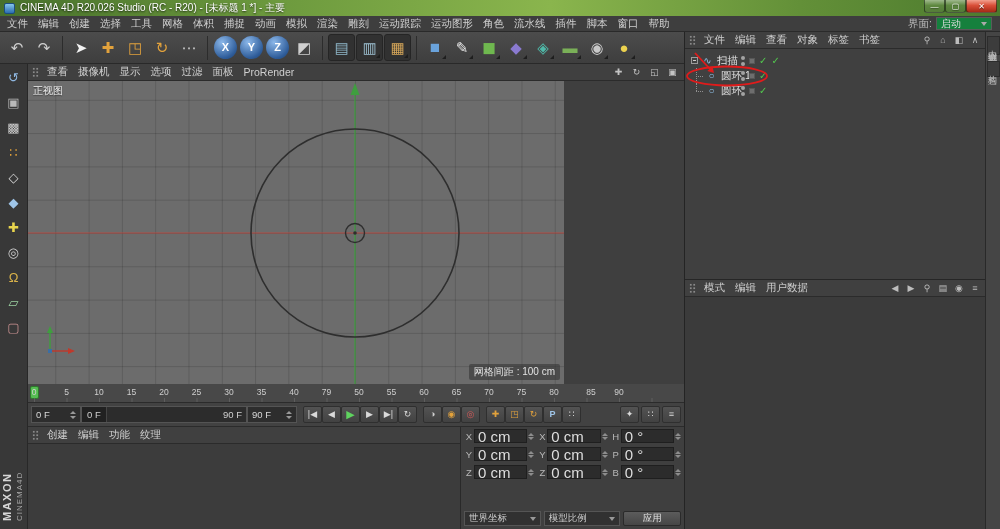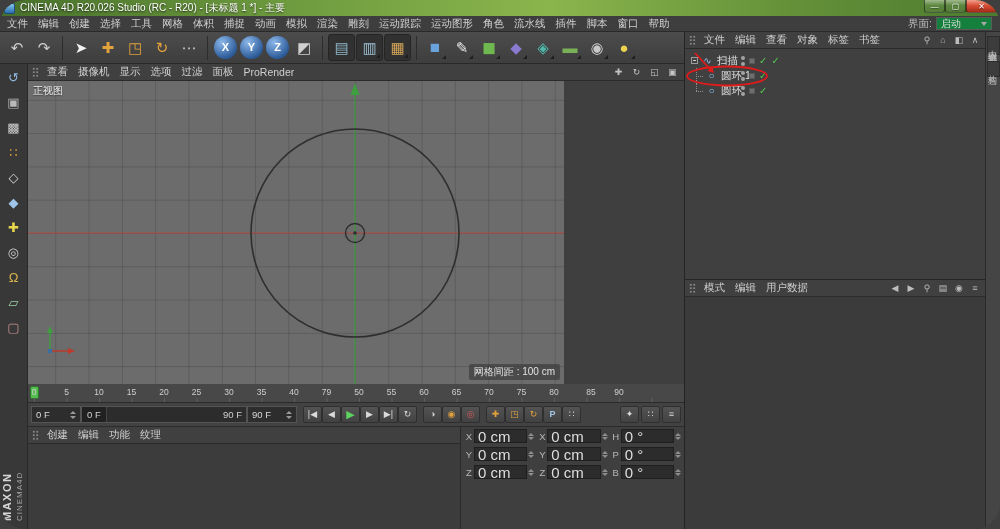--- a/index.html
+++ b/index.html
@@ -1,18 +1,18 @@
 <!DOCTYPE html>
 <html><head>
 <meta charset="utf-8">
 <style>
   * { margin:0; padding:0; box-sizing:border-box; }
   html,body { width:1000px; height:529px; overflow:hidden; }
   body { font-family:"Liberation Sans", sans-serif; background:#3f3f3f; color:#c8c8c8; font-size:11px; }
-  .screen { position:relative; width:1000px; height:529px; background:#3f3f3f; overflow:hidden;border-radius:25px; }
+  .screen { position:relative; width:1000px; height:529px; background:#3f3f3f; overflow:hidden; }
 
   
   .titlebar { position:absolute; left:0; top:0; width:1000px; height:16px;
     background:linear-gradient(90deg,#47702b,#6d9a3e 28%,#8ab54d 55%,#639038 80%,#4c7a2e);
     display:flex; align-items:center; padding:0 3px; color:#fff; font-size:10px;
     text-shadow:0 1px 2px rgba(0,0,0,.75); }
   .app-icon { width:11px; height:11px; border-radius:2px; margin:0 5px 0 1px;
     background:linear-gradient(#86c6ec,#2a6db0); border:1px solid #1b4c80; flex:0 0 11px; }
   .win-controls { margin-left:auto; display:flex; align-self:flex-start; }
   .win-btn { height:13px; width:21px; display:flex; align-items:center; justify-content:center;
@@ -545,20 +545,29 @@
           <span class="clab" data-name="axis-label">Z</span>
           <div class="cval" data-name="size-z-field">0 cm</div>
           <span class="cstep" data-name="stepper-icon"></span>
         </div>
       <div class="cfield">
           <span class="clab" data-name="axis-label">B</span>
           <div class="cval" data-name="rotation-b-field">0 °</div>
           <span class="cstep" data-name="stepper-icon"></span>
         </div>
     </div>
+    <div class="cbottom">
+      <span class="cdrop" data-name="coordinate-system-dropdown">
+          <span data-name="coordinate-system-value">世界坐标</span>
+        </span>
+      <span class="cdrop" data-name="size-mode-dropdown">
+          <span data-name="size-mode-value">模型比例</span>
+        </span>
+      <span class="apply" data-name="apply-button">应用</span>
+    </div>
   </div>
 
   <div class="right-col" data-name="right-dock">
 
     <div class="om" data-name="object-manager">
       <div class="phead" data-name="object-manager-menubar">
         <span class="grip" data-name="panel-drag-handle"></span>
         <span class="pmi" data-name="om-menu-file">文件</span>
         <span class="pmi" data-name="om-menu-edit">编辑</span>
         <span class="pmi" data-name="om-menu-view">查看</span>

